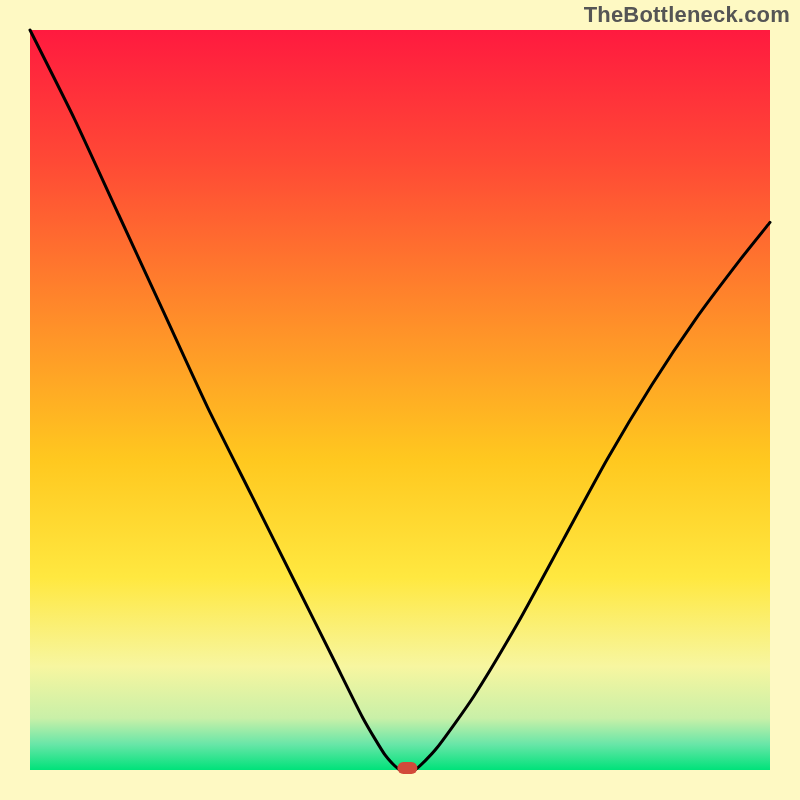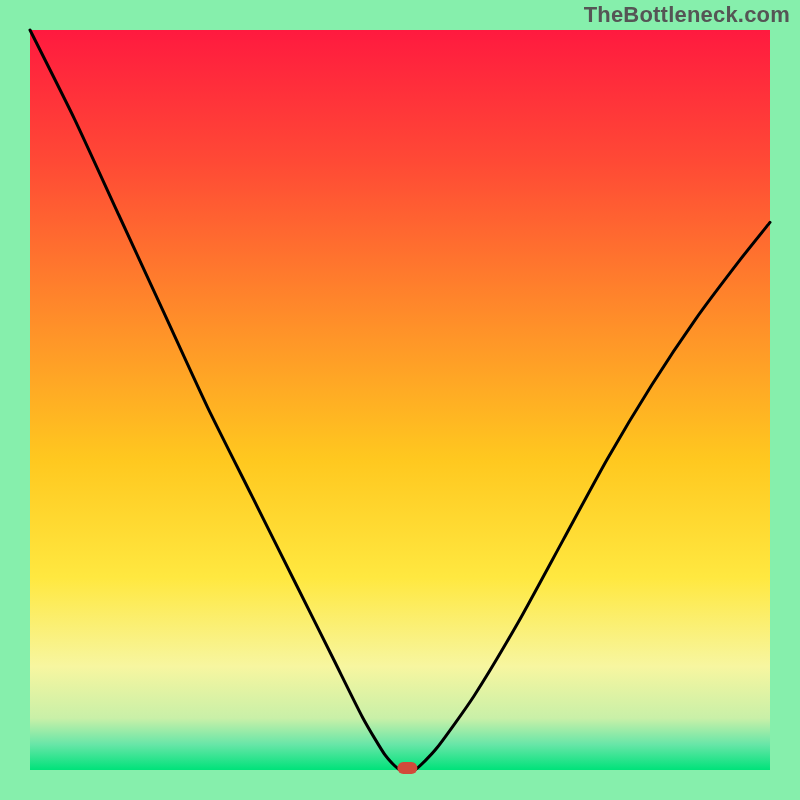--- a/index.html
+++ b/index.html
@@ -7,21 +7,21 @@
     padding: 0;
     width: 800px;
     height: 800px;
     background: #000;
     overflow: hidden;
   }
   .frame {
     position: relative;
     width: 800px;
     height: 800px;
-    background: #86efac;
+    background: #fef9c3;
   }
   .watermark {
     position: absolute;
     top: 2px;
     right: 10px;
     font-family: Arial, Helvetica, sans-serif;
     font-size: 22px;
     font-weight: bold;
     color: #555;
     letter-spacing: 0.2px;

